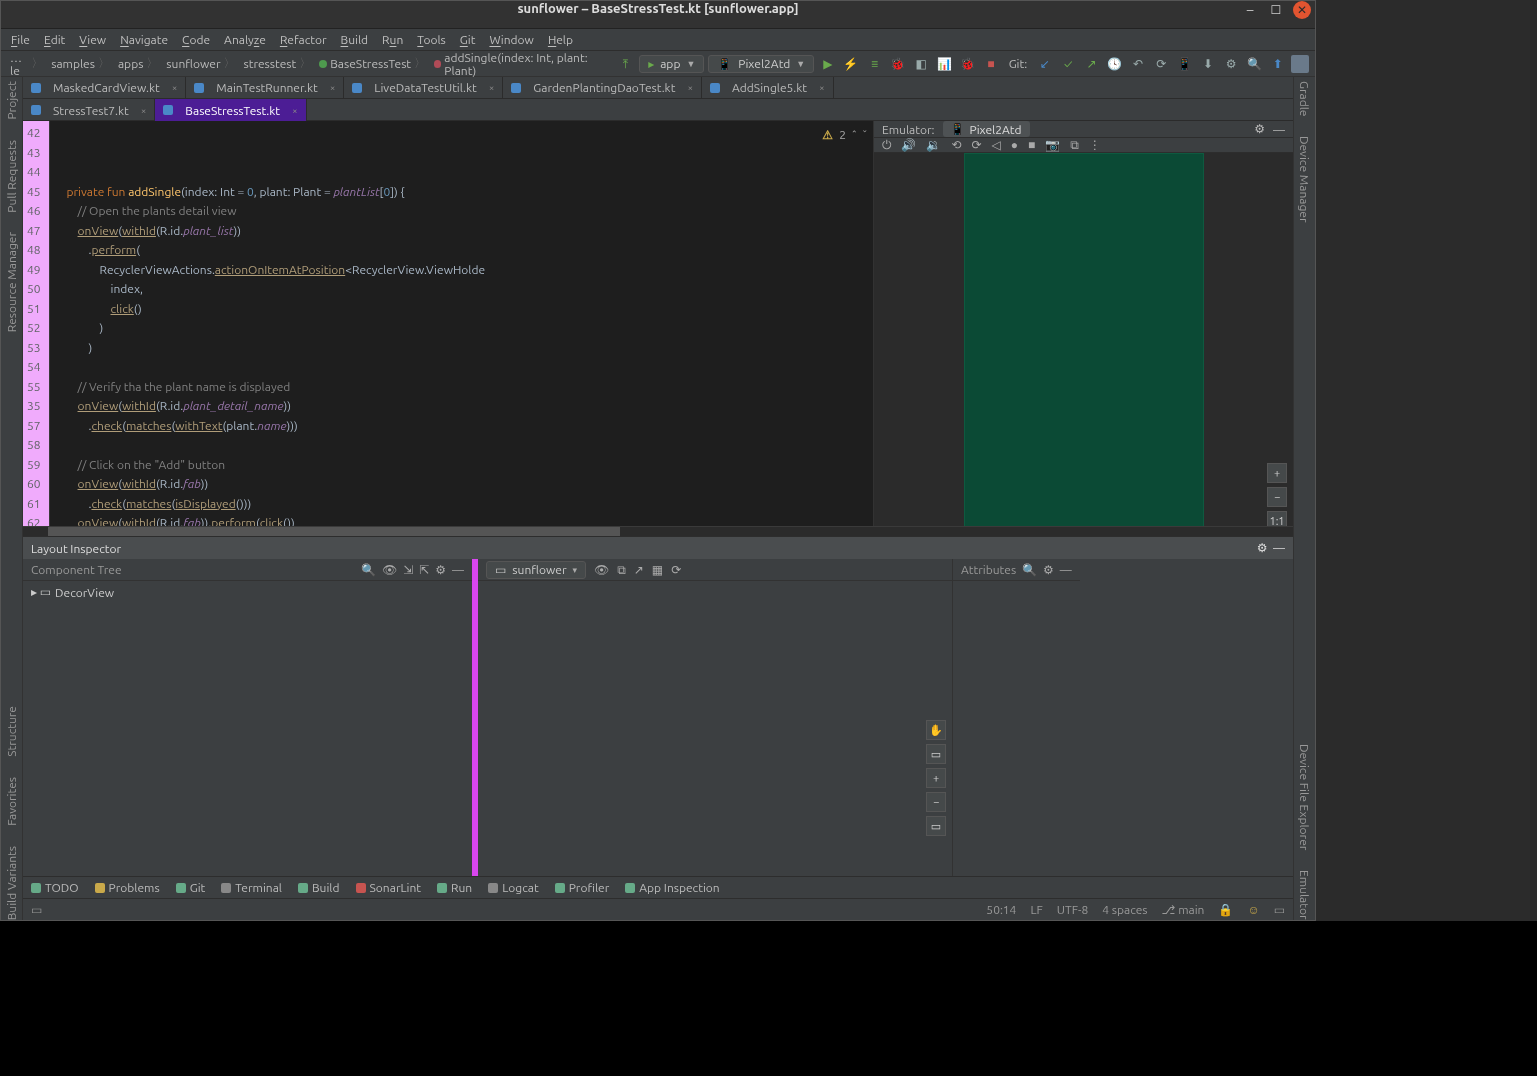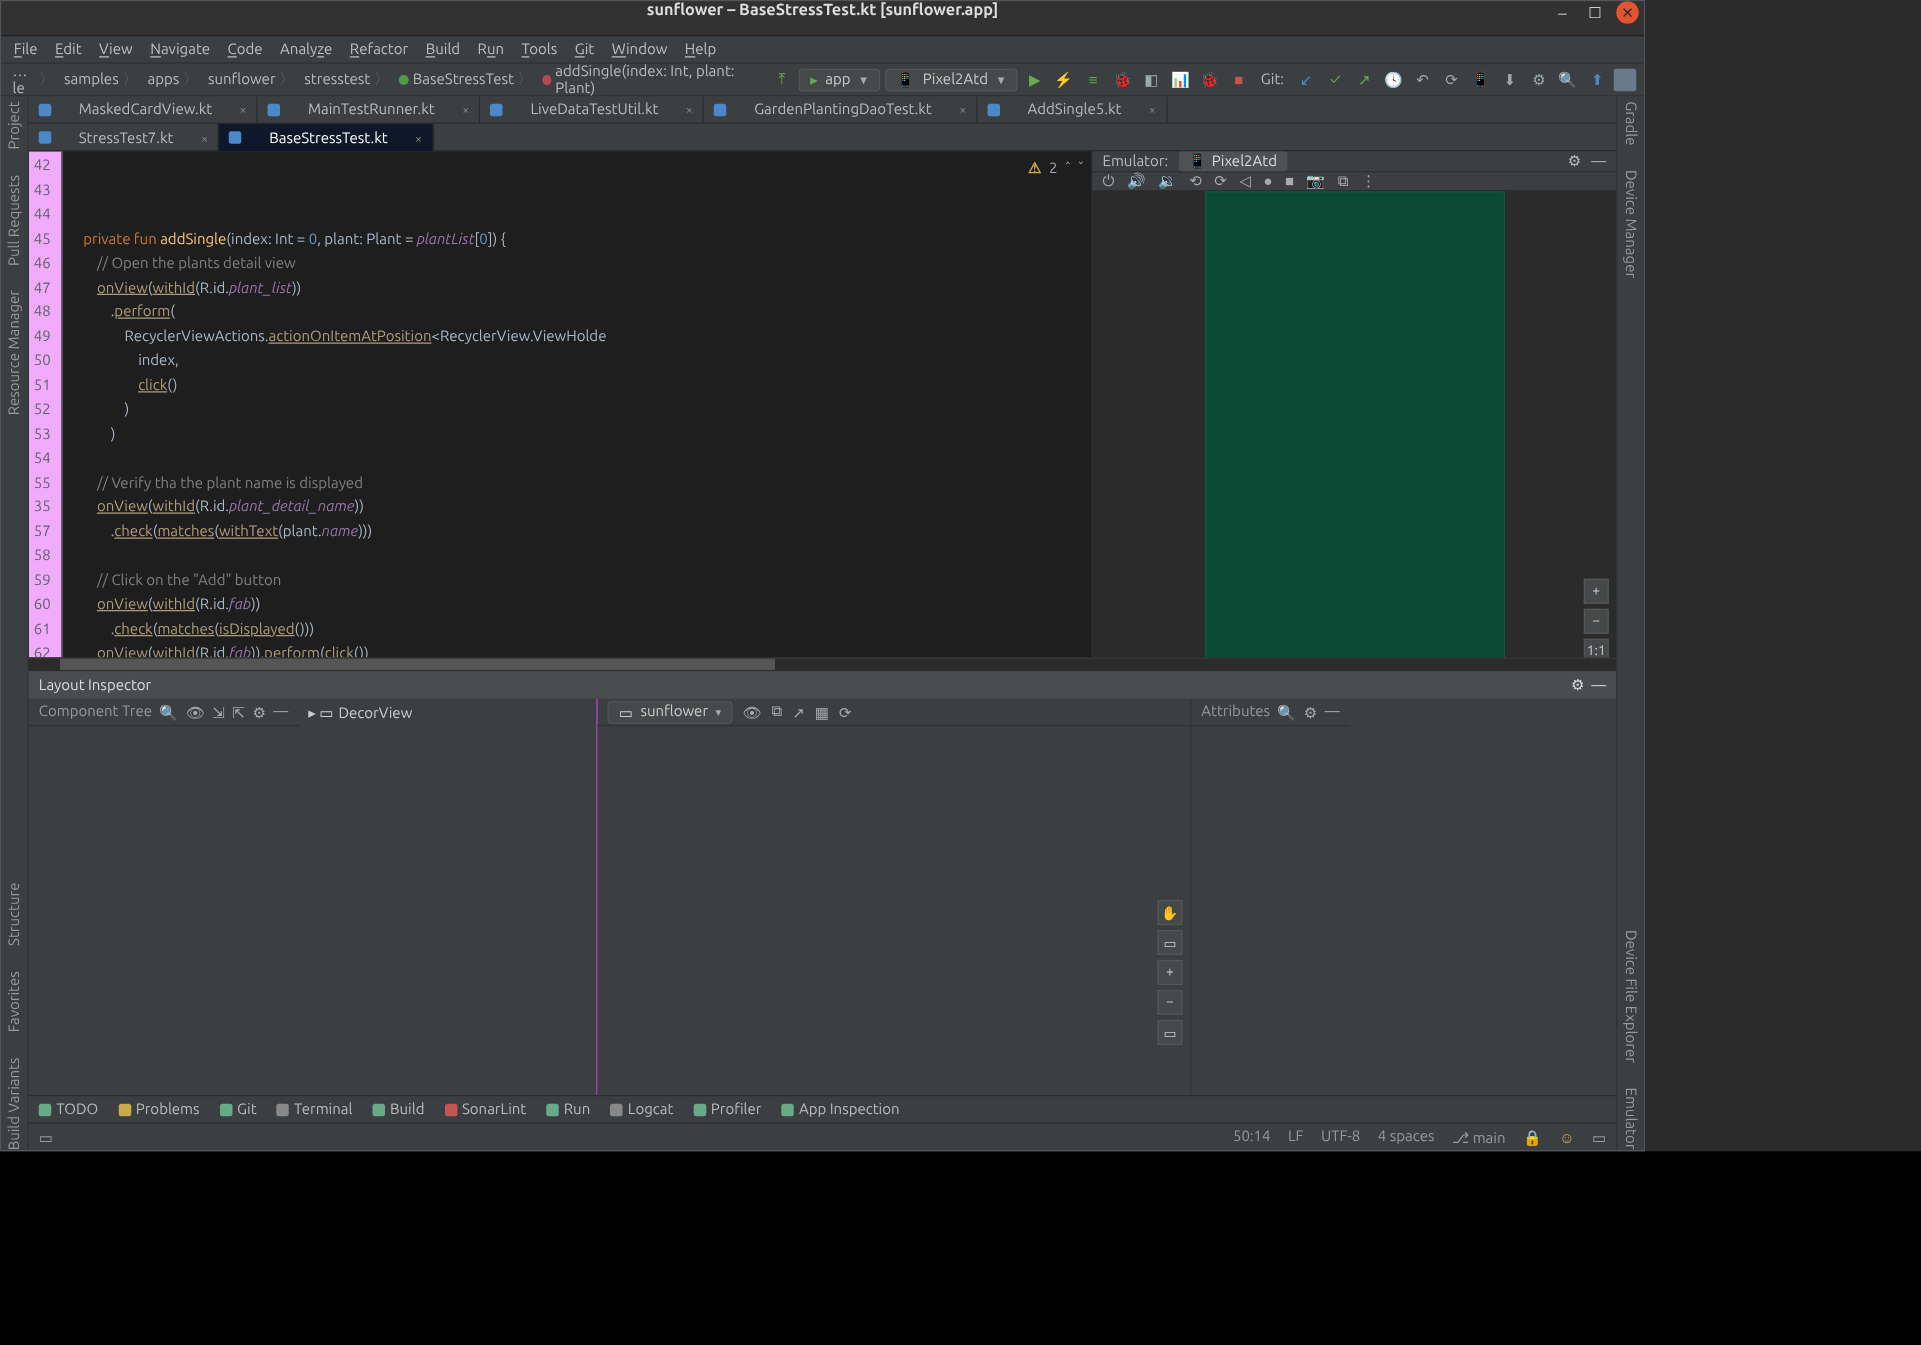--- a/index.html
+++ b/index.html
@@ -36,24 +36,24 @@
 
 .body { flex:1; display:flex; overflow:hidden; }
 .leftgutter, .rightgutter { width:22px; background:#3c3f41; display:flex; flex-direction:column; align-items:center; padding-top:4px; gap:20px; border-right:1px solid #323232; }
 .rightgutter { border-right:none; border-left:1px solid #323232;}
 .vlabel { writing-mode:vertical-rl; transform:rotate(180deg); color:#999; cursor:pointer; font-size:11px; display:flex; align-items:center; gap:4px;}
 
 .centercol { flex:1; display:flex; flex-direction:column; }
 
 
 .tabs { display:flex; align-items:center; background:#3c3f41; height:22px; border-bottom:1px solid #2b2b2b;}
-.tab { display:flex; align-items:center; gap:22px; padding:0 8px; height:22px; color:#bbb; cursor:pointer; border-right:1px solid #2b2b2b;}
+.tab { display:flex; align-items:center; gap:12px; padding:0 8px; height:22px; color:#bbb; cursor:pointer; border-right:1px solid #2b2b2b;}
 .tab .ficon { width:10px; height:10px; background:#4a88c7; border-radius:2px;}
 .tab .x { color:#888; font-size:10px;}
-.tab.active { background:#0f172a; color:#fff; }
+.tab.active { background:#4c1d95; color:#fff; }
 .tabs2 { display:flex; height:22px; background:#3c3f41; border-bottom:1px solid #2b2b2b;}
 
 
 .editrow { flex:1; display:flex; overflow:hidden; }
 .editor { flex:1; display:flex; background:#1e1e1e; overflow:hidden; position:relative; font-family:"JetBrains Mono","Consolas",monospace; font-size:14px; }
 .gutter { background:#f0abfc; color:#606366; text-align:left; padding:2px 8px 2px 4px; line-height:19.5px; user-select:none; border-right:1px solid #3a3a3a;}
 .code { flex:1; padding:2px 0 2px 6px; white-space:pre; color:#a9b7c6; line-height:19.5px; position:relative; }
 .code .kw { color:#cc7832; }
 .code .fn { color:#ffc66d; }
 .code .ty { color:#a9b7c6; }
@@ -75,21 +75,21 @@
 .emu-tools .ti { cursor:pointer; font-size:12px; }
 .emu-canvas { flex:1; background:#2b2b2b; display:flex; align-items:flex-start; justify-content:center; position:relative;}
 .phone { width:240px; height:440px; background:#0b4a35; border:1px solid #0e5a40; margin-top:0;}
 .emu-zoom { position:absolute; right:6px; top:310px; display:flex; flex-direction:column; gap:4px; }
 .zbtn { width:20px; height:20px; background:#45494a; border:1px solid #555; color:#ccc; display:flex; align-items:center; justify-content:center; cursor:pointer; font-size:11px;}
 
 
 .inspector { height:340px; display:flex; flex-direction:column; border-top:1px solid #2d2d2d;}
 .ihdr { height:22px; background:#4a4d4f; display:flex; align-items:center; padding:0 8px; color:#ddd; justify-content:space-between;}
 .ibody { flex:1; display:flex; }
-.ctree { width:455px; display:flex; flex-direction:row; border-right:1px solid #d946ef;}
+.ctree { width:455px; display:flex; flex-direction:column; border-right:6px solid #d946ef;}
 .subhdr { height:22px; display:flex; align-items:center; justify-content:space-between; padding:0 8px; color:#999; border-bottom:1px solid #323232; gap:6px;}
 .subhdr .tl { display:flex; gap:6px; color:#aaa;}
 .subhdr .tl span { cursor:pointer; }
 .treebody { flex:1; background:#3c3f41; color:#ccc; padding:4px 8px;}
 .treeline { display:flex; align-items:center; gap:4px; cursor:pointer;}
 .midview { flex:1; display:flex; flex-direction:column; border-right:1px solid #323232;}
 .mvtool { height:22px; display:flex; align-items:center; gap:8px; padding:0 8px; border-bottom:1px solid #323232; color:#aaa;}
 .mvcanvas { flex:1; background:#3c3f41; position:relative;}
 .mvside { position:absolute; right:6px; bottom:40px; display:flex; flex-direction:column; gap:4px;}
 .attrs { width:340px; display:flex; flex-direction:row;}

